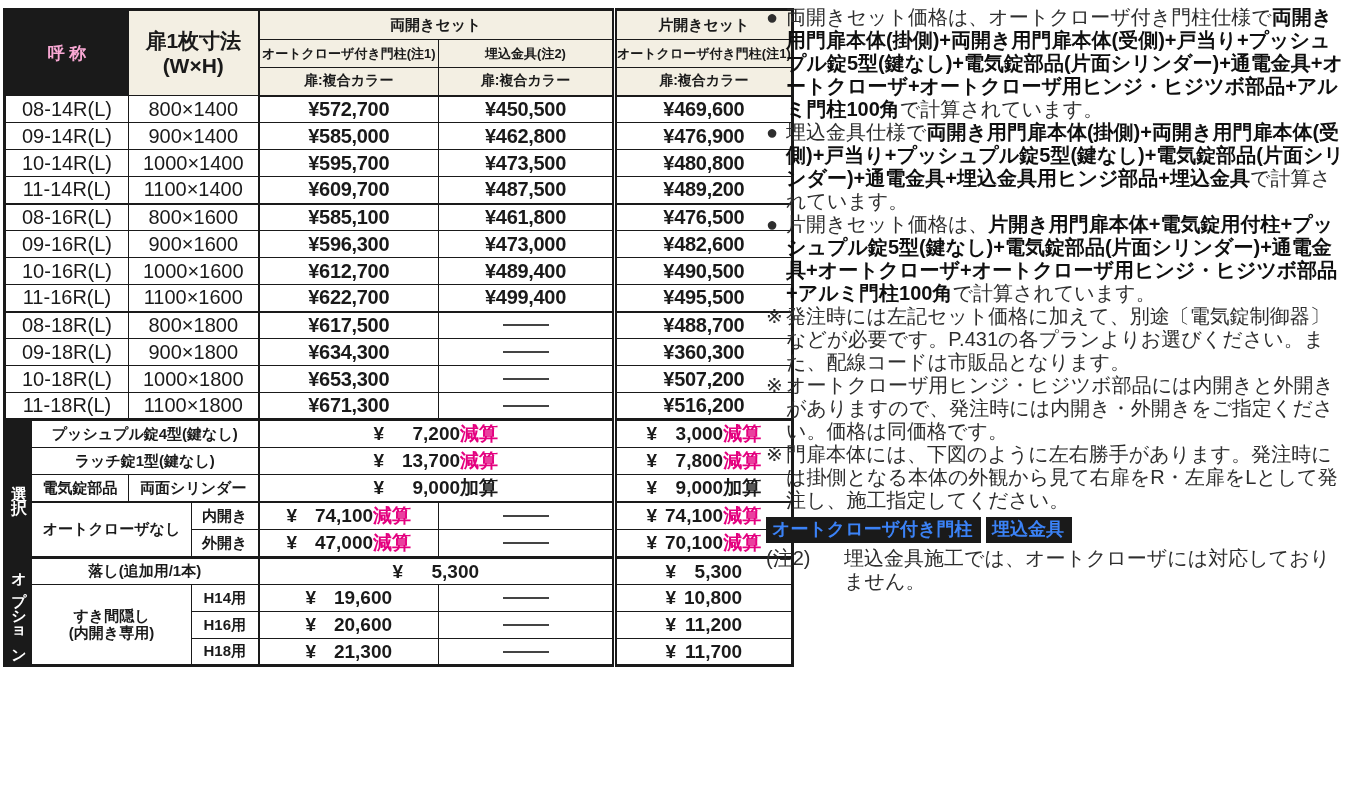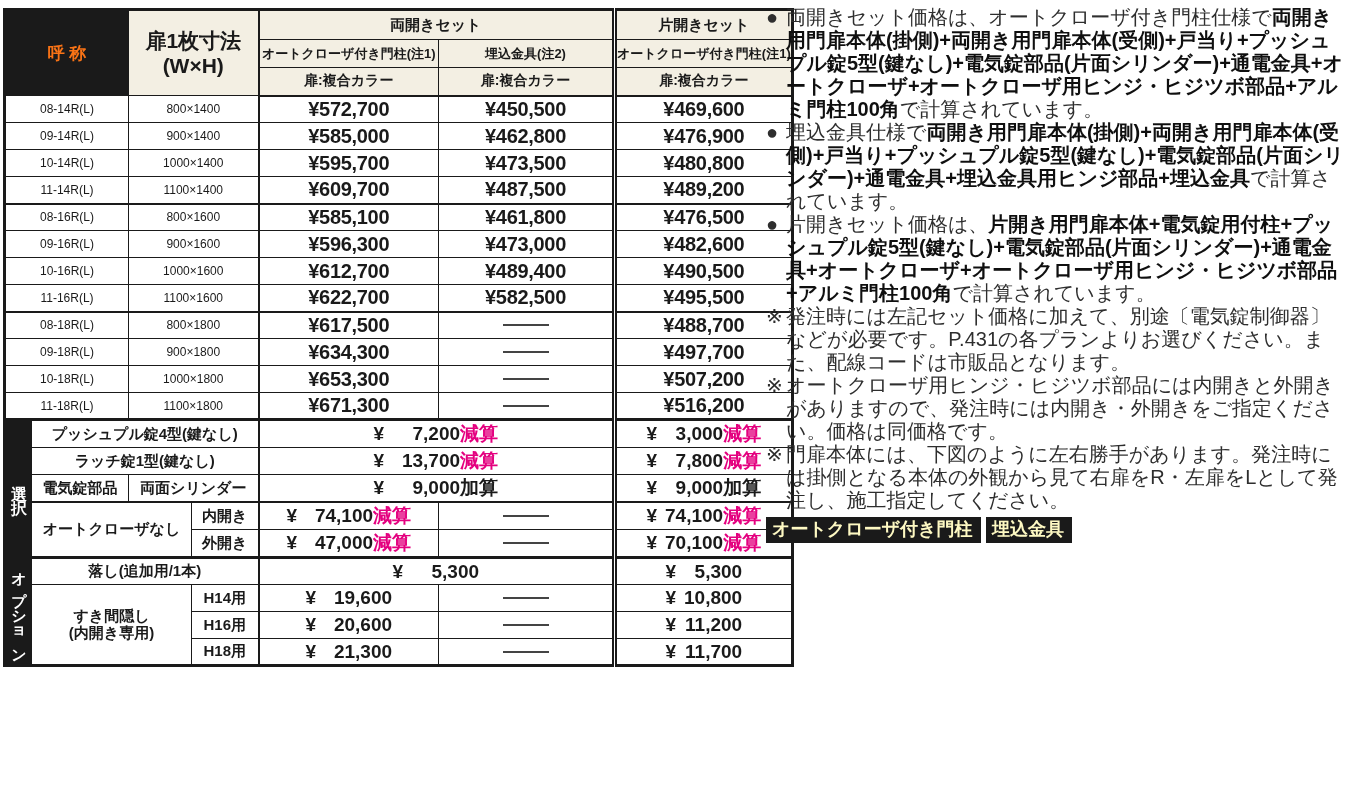--- a/index.html
+++ b/index.html
@@ -27,28 +27,28 @@
     border:1px solid var(--ink);
     padding:0;text-align:center;vertical-align:middle;
     overflow:hidden;white-space:nowrap;
   }
   thead th{background:var(--header_bg);font-weight:bold;}
   tr.hrow1{height:30px;}
   tr.hrow2{height:28px;}
   tr.hrow3{height:28px;}
   tbody tr{height:27px;}
   .black-cell{
-    background:var(--ink);color:#f97316;
+    background:var(--ink);color:#f9a8d4;
     font-size:17px;font-weight:bold;
   }
   .size-cell{font-size:21px;line-height:1.2;white-space:normal;}
   .grp{font-size:15px;}
   .subh{font-size:13px;}
   .colorrow{font-size:14px;border-bottom:2px solid var(--ink) !important;}
-  .c-name,.c-size{font-size:12px;font-weight:normal;}
+  .c-name,.c-size{font-size:20px;font-weight:normal;}
   .c-price{font-size:20px;font-weight:bold;letter-spacing:-0.3px;}
   .c3{border-left:2px solid var(--ink) !important;}
   .c5{border-left:5px double var(--ink) !important;}
   tr.group-top td{border-top:2px solid var(--ink);}
   tr.sec-top td{border-top:3px solid var(--ink);}
   tr.thick-top td{border-top:2px solid var(--ink);}
   .strip{background:var(--ink);color:#fff;}
   .vtext{
     writing-mode:vertical-rl;text-orientation:upright;
     font-weight:bold;color:#fff;display:inline-block;
@@ -66,21 +66,21 @@
 
   
   .right-col{
     position:absolute;left:766px;top:6px;width:579px;
     font-size:20px;line-height:23px;color:var(--text);
   }
   .para{padding-left:20px;margin:0;}
   .para .marker{display:inline-block;width:20px;margin-left:-20px;}
   .para b{color:#0f0f0f;}
   .tag{
-    display:inline-block;background:var(--ink);color:#fef9c3;
+    display:inline-block;background:var(--ink);color:#3b82f6;
     font-weight:bold;font-size:18px;line-height:1.25;
     padding:1px 8px 2px 6px;margin:5px 0 4px;
   }
   .note{padding-left:78px;margin:0;}
   .note .note-label{display:inline-block;width:78px;margin-left:-78px;}
 </style>
 </head>
 <body>
 
 <div class="page">
@@ -164,40 +164,40 @@
           <td class="c-name" colspan="2">10-16R(L)</td>
           <td class="c-size" colspan="2">1000×1600</td>
           <td class="c-price c3">¥612,700</td>
           <td class="c-price">¥489,400</td>
           <td class="c-price c5">¥490,500</td>
         </tr>
         <tr>
           <td class="c-name" colspan="2">11-16R(L)</td>
           <td class="c-size" colspan="2">1100×1600</td>
           <td class="c-price c3">¥622,700</td>
-          <td class="c-price">¥582,500</td>
+          <td class="c-price">¥499,400</td>
           <td class="c-price c5">¥495,500</td>
         </tr>
         <tr class="group-top">
           <td class="c-name" colspan="2">08-18R(L)</td>
           <td class="c-size" colspan="2">800×1800</td>
           <td class="c-price c3">¥617,500</td>
           <td class="c-price">
             <div class="dash"></div>
           </td>
           <td class="c-price c5">¥488,700</td>
         </tr>
         <tr>
           <td class="c-name" colspan="2">09-18R(L)</td>
           <td class="c-size" colspan="2">900×1800</td>
           <td class="c-price c3">¥634,300</td>
           <td class="c-price">
             <div class="dash"></div>
           </td>
-          <td class="c-price c5">¥497,700</td>
+          <td class="c-price c5">¥360,300</td>
         </tr>
         <tr>
           <td class="c-name" colspan="2">10-18R(L)</td>
           <td class="c-size" colspan="2">1000×1800</td>
           <td class="c-price c3">¥653,300</td>
           <td class="c-price">
             <div class="dash"></div>
           </td>
           <td class="c-price c5">¥507,200</td>
         </tr>
@@ -353,15 +353,16 @@
 
   <div class="right-col">
     <p class="para"><span class="marker">●</span><span>両開きセット価格は、オートクローザ付き門柱仕様で</span><b>両開き用門扉本体(掛側)+両開き用門扉本体(受側)+戸当り+プッシュプル錠5型(鍵なし)+電気錠部品(片面シリンダー)+通電金具+オートクローザ+オートクローザ用ヒンジ・ヒジツボ部品+アルミ門柱100角</b><span>で計算されています。</span></p>
     <p class="para"><span class="marker">●</span><span>埋込金具仕様で</span><b>両開き用門扉本体(掛側)+両開き用門扉本体(受側)+戸当り+プッシュプル錠5型(鍵なし)+電気錠部品(片面シリンダー)+通電金具+埋込金具用ヒンジ部品+埋込金具</b><span>で計算されています。</span></p>
     <p class="para"><span class="marker">●</span><span>片開きセット価格は、</span><b>片開き用門扉本体+電気錠用付柱+プッシュプル錠5型(鍵なし)+電気錠部品(片面シリンダー)+通電金具+オートクローザ+オートクローザ用ヒンジ・ヒジツボ部品+アルミ門柱100角</b><span>で計算されています。</span></p>
     <p class="para"><span class="marker">※</span><span>発注時には左記セット価格に加えて、別途〔電気錠制御器〕などが必要です。P.431の各プランよりお選びください。また、配線コードは市販品となります。</span></p>
     <p class="para"><span class="marker">※</span><span>オートクローザ用ヒンジ・ヒジツボ部品には内開きと外開きがありますので、発注時には内開き・外開きをご指定ください。価格は同価格です。</span></p>
     <p class="para"><span class="marker">※</span><span>門扉本体には、下図のように左右勝手があります。発注時には掛側となる本体の外観から見て右扉をR・左扉をLとして発注し、施工指定してください。</span></p>
     <div class="tag">オートクローザ付き門柱</div>
     <div class="tag">埋込金具</div>
+    <p class="note"><span class="note-label">(注2)</span><span>埋込金具施工では、オートクローザには対応しておりません。</span></p>
   </div>
 
 </div>
 
 </body></html>

